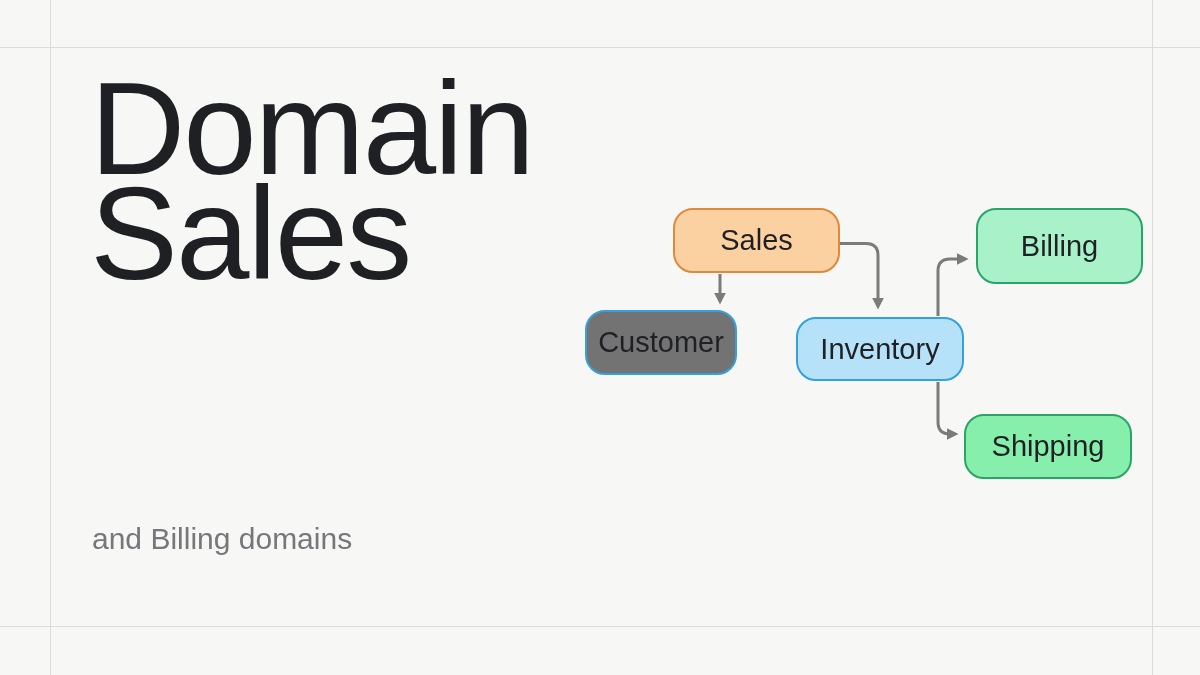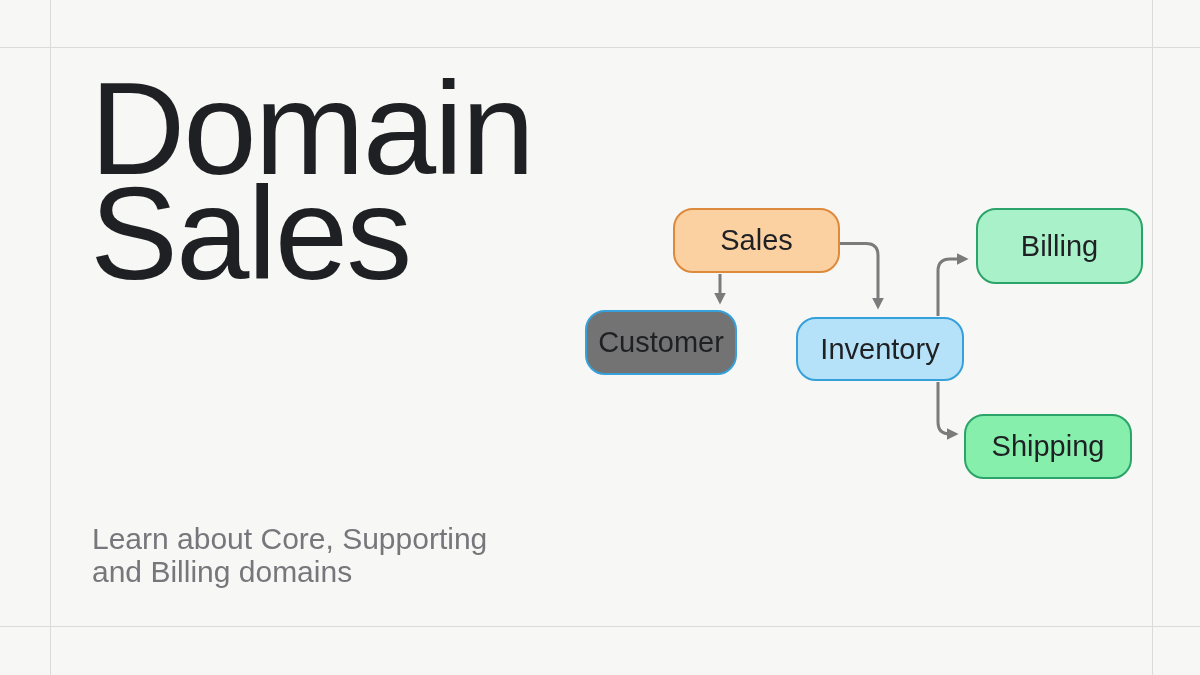--- a/index.html
+++ b/index.html
@@ -77,21 +77,20 @@
   <div class="grid-line grid-h grid-h-bottom"></div>
   <div class="grid-line grid-v grid-v-left"></div>
   <div class="grid-line grid-v grid-v-right"></div>
 
   <h1 class="title">
     <span class="line">Domain</span>
     <span class="line">Sales</span>
   </h1>
 
   <p class="subtitle">
-    <span class="line">Learn about Core, Supporting</span>
     <span class="line">and Billing domains</span>
   </p>
 
   <div class="diagram">
 
     <svg class="edges" width="1200" height="675" viewBox="0 0 1200 675">
       <defs>
         <marker id="arrowhead" markerUnits="strokeWidth" markerWidth="4" markerHeight="4" viewBox="0 0 10 10" refX="7" refY="5" orient="auto">
           <path d="M0,0 L10,5 L0,10 Z" fill="#7b7b7b"></path>
         </marker>

